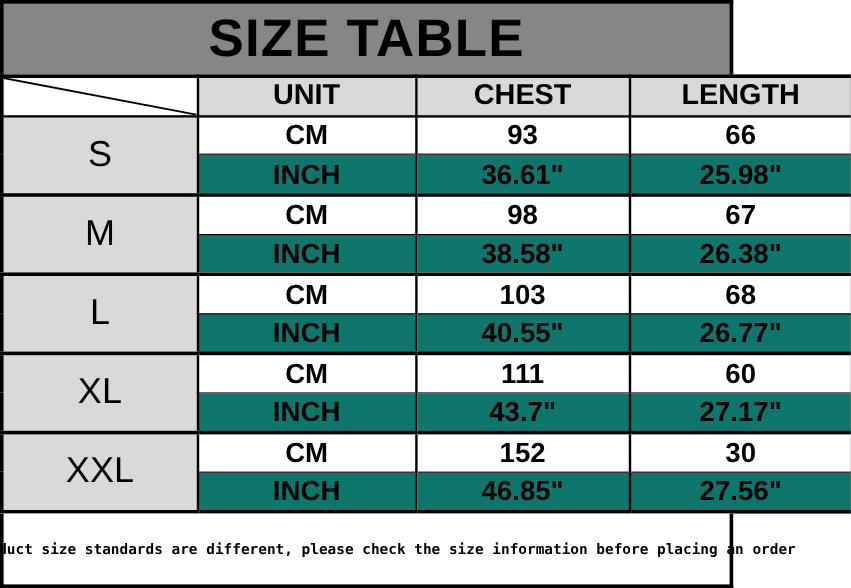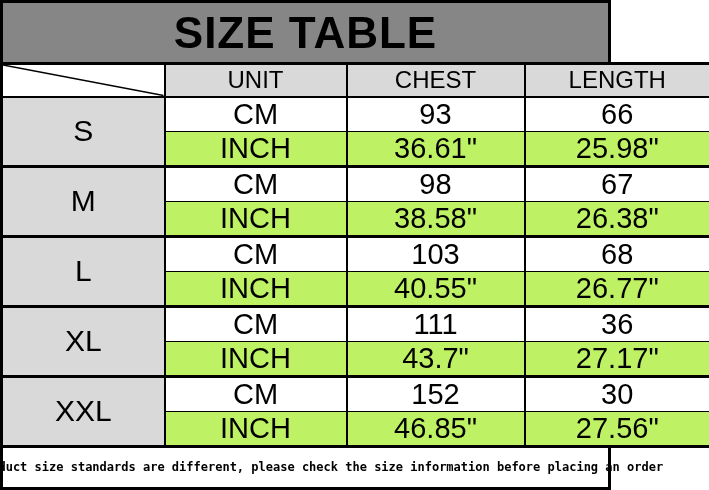--- a/index.html
+++ b/index.html
@@ -23,30 +23,30 @@
     border: 3px solid #000;
   }
   .size-table th, .size-table td {
     border: 2px solid #000;
     text-align: center; vertical-align: middle;
     overflow: hidden; white-space: nowrap;
     padding: 0;
   }
   .size-table thead th {
     background: #d9d9d9;
-    font-size: 24px; font-weight: normal;
+    font-size: 24px; font-weight: bold;
     height: 33px;
     margin-left: 12px;
   }
   .size-table thead th.diag-cell { background: #ffffff; padding: 0; }
   .diag-cell svg { display: block; width: 100%; height: 100%; }
 
-  .size-table td { font-size: 29px; font-weight: normal; }
+  .size-table td { font-size: 23px; font-weight: bold; }
   tr.row-cm > td { background: #ffffff; border-bottom-width: 1px; }
-  tr.row-inch > td { background: #bef264; border-top-width: 1px; border-bottom-width: 3px; }
+  tr.row-inch > td { background: #0f766e; border-top-width: 1px; border-bottom-width: 3px; }
   th.size-cell {
     background: #d9d9d9;
     font-size: 30px; font-weight: normal;
     border-bottom-width: 3px;
   }
 
   .footer {
     flex: 1 1 auto;
     background: #ffffff;
     border: 3px solid #000; border-top: 0;
@@ -118,21 +118,21 @@
         </tr>
         <tr class="row-inch">
           <td>INCH</td>
           <td>40.55"</td>
           <td>26.77"</td>
         </tr>
         <tr class="row-cm">
           <th class="size-cell" rowspan="2">XL</th>
           <td>CM</td>
           <td>111</td>
-          <td>36</td>
+          <td>60</td>
         </tr>
         <tr class="row-inch">
           <td>INCH</td>
           <td>43.7"</td>
           <td>27.17"</td>
         </tr>
         <tr class="row-cm">
           <th class="size-cell" rowspan="2">XXL</th>
           <td>CM</td>
           <td>152</td>

